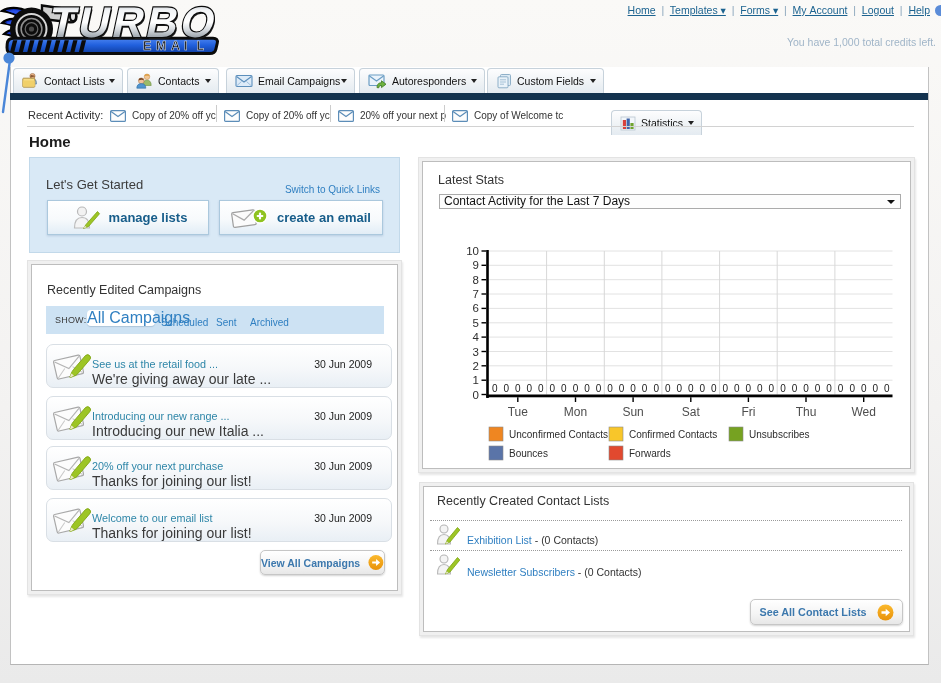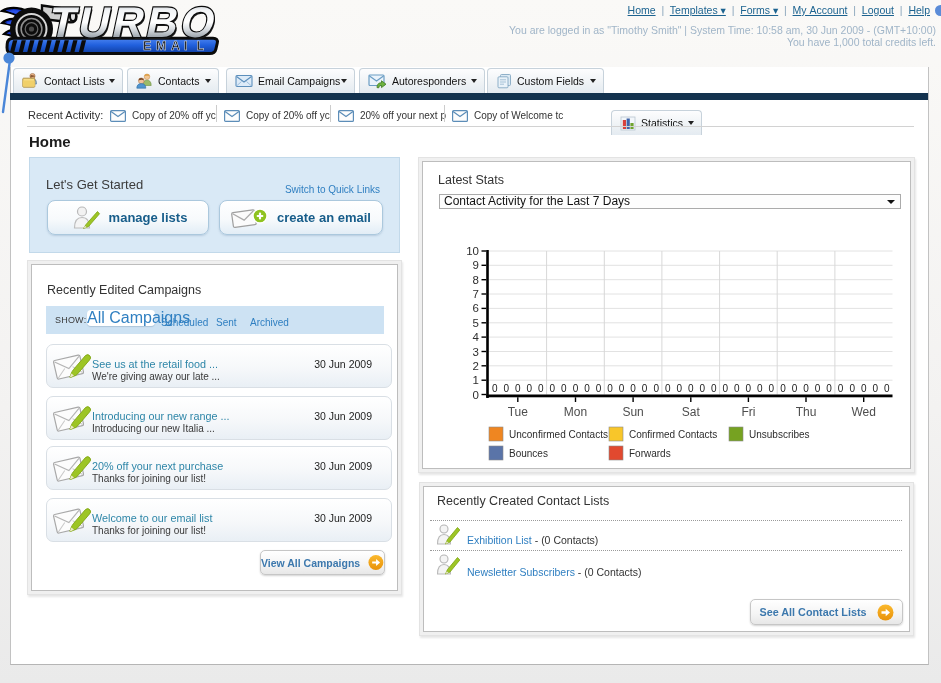--- a/index.html
+++ b/index.html
@@ -14,28 +14,28 @@
 .sep{color:#8aa5bb;font-size:10.5px;}
 .graytxt{color:#a0b5c8;font-size:10.5px;}
 .tab{position:absolute;top:68px;height:24px;border:1px solid #c7d2db;border-bottom:none;
  border-radius:4px 4px 0 0;background:linear-gradient(#fdfdfe,#eef2f5 60%,#e4ebf1);
  display:flex;align-items:center;font-size:10.5px;color:#111;white-space:nowrap;}
 .tab .ic{margin-left:8px;margin-right:5px;display:block;flex:none;}
 .tab .car{position:absolute;right:7px;top:10px;width:0;height:0;border-left:3.5px solid transparent;border-right:3.5px solid transparent;border-top:4px solid #222;}
 .panelO{position:absolute;background:#f0f0f0;border:1px solid #e3e3e3;box-shadow:1px 2px 2px rgba(0,0,0,0.10);}
 .panelI{position:absolute;left:3px;top:3px;right:3px;bottom:3px;background:#fff;border:1px solid #bdbdbd;}
 .h2{font-size:12.5px;color:#333;}
-.bluebtn{position:absolute;border:1px solid #abc8dd;border-radius:8px;
+.bluebtn{position:absolute;border:1px solid #abc8dd;border-radius:0;
  background:linear-gradient(#ffffff,#f7fafc 55%,#e2edf6);
  box-shadow:0 1px 2px rgba(120,150,180,.35);display:flex;align-items:center;justify-content:center;}
 .bluebtn span{color:#175d8a;font-weight:bold;font-size:13px;white-space:nowrap;}
 .row{position:absolute;left:46px;width:344px;height:42px;border:1px solid #d9dfe5;border-radius:7px;
  background:linear-gradient(#ffffff,#f6f8fa 55%,#e9eff5);}
 .rowT{position:absolute;left:45px;top:13px;font-size:10.8px;color:#2e86a8;white-space:nowrap;}
-.rowS{position:absolute;left:45px;top:26px;font-size:10px;color:#3a3a3a;white-space:nowrap;}
+.rowS{position:absolute;left:45px;top:26px;font-size:14px;color:#3a3a3a;white-space:nowrap;}
 .rowD{position:absolute;right:19px;top:13px;font-size:10.5px;color:#1d1d1d;white-space:nowrap;}
 .whitebtn{position:absolute;height:23px;border:1px solid #c6c6c6;border-radius:5px;
  background:linear-gradient(#ffffff,#f4f4f4 60%,#e7e7e7);
  box-shadow:0 1px 2px rgba(0,0,0,.18);display:flex;align-items:center;justify-content:center;}
 .whitebtn span{color:#3c78ad;font-size:10.8px;font-weight:bold;white-space:nowrap;}
 .whitebtn{white-space:nowrap;}
 .link{color:#2f7fc1;font-size:11px;}
 .dotline{position:absolute;height:0;border-top:1px dotted #9a9a9a;}
 </style>
 </head>
@@ -97,21 +97,20 @@
 </g>
 </svg></div>
 <div id="needle" class="abs" style="left:0;top:48px;width:22px;height:72px;"><svg width="22" height="72" viewBox="0 0 22 72">
 <line x1="10" y1="12" x2="3" y2="64" stroke="#4a86d8" stroke-width="2.4" stroke-linecap="round"></line>
 <circle cx="9" cy="10" r="5.6" fill="#4a86d8"></circle>
 </svg></div>
 
 <div class="abs" style="right:11px;top:4px;font-size:11px;white-space:nowrap;">
  <a class="toplink" href="#">Home</a><span class="sep"> &nbsp;|&nbsp; </span><a class="toplink" href="#">Templates&nbsp;▾</a><span class="sep"> &nbsp;|&nbsp; </span><a class="toplink" href="#">Forms&nbsp;▾</a><span class="sep"> &nbsp;|&nbsp; </span><a class="toplink" href="#">My&nbsp;Account</a><span class="sep"> &nbsp;|&nbsp; </span><a class="toplink" href="#">Logout</a><span class="sep"> &nbsp;|&nbsp; </span><a class="toplink" href="#">Help</a>
 </div>
-<div class="abs" style="right:5px;top:20px;white-space:nowrap;"><span class="graytxt">You are logged in as "Timothy Smith" | System Time: 10:58 am, 30 Jun 2009 - (GMT+10:00)</span></div>
 <div class="abs" style="right:5px;top:31.5px;white-space:nowrap;"><span class="graytxt">You have 1,000 total credits left.</span></div>
 <div class="abs" style="right:-5px;top:5px;width:11px;height:11px;border-radius:50%;background:#5b8cd8;"></div>
 
 <div class="abs" style="left:10px;top:67px;width:917px;height:597px;background:#fff;border-left:1px solid #c2c2c2;border-right:1px solid #c2c2c2;border-bottom:1px solid #b5b5b5;"></div>
 
 <div class="tab" style="left:13px;width:108px;"><svg class="ic" width="17" height="16" viewBox="0 0 17 16">
 <circle cx="10.5" cy="3" r="2.6" fill="#e8b288" stroke="#9c6b42" stroke-width="0.6"></circle>
 <path d="M10.5 2.2 Q8.2 1.2 8.3 3.4 Q8 5 9.5 4.2 Q11.5 3.2 12.7 4 Q13.3 2 10.5 2.2 Z" fill="#8a5a35"></path>
 <path d="M6.5 9.5 Q6.5 5.8 10.5 5.8 Q14.5 5.8 14.5 9.5 L14.5 11 L6.5 11 Z" fill="#9db7c9" stroke="#5e87a5" stroke-width="0.7"></path>
 <rect x="0.8" y="5.2" width="12" height="9" rx="0.8" fill="#f7dc85" stroke="#a8893e" stroke-width="0.9"></rect>

